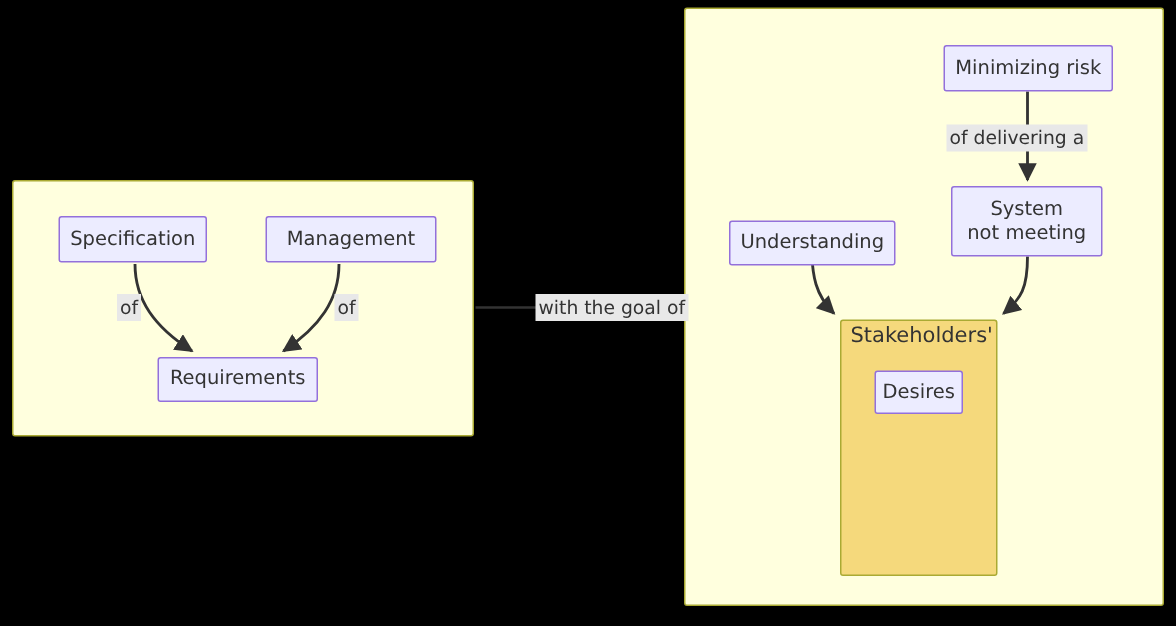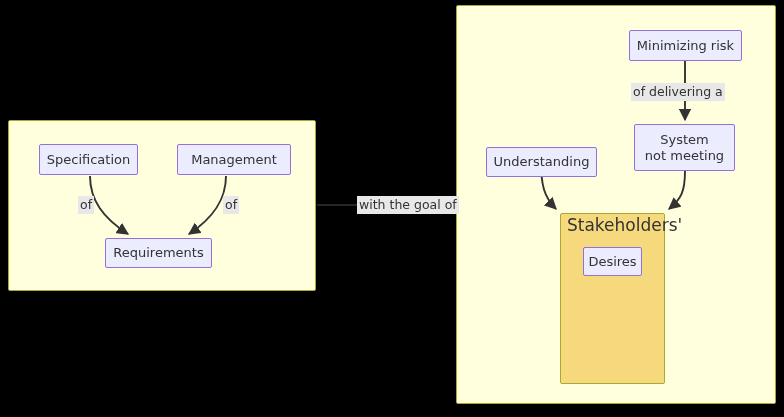--- a/index.html
+++ b/index.html
@@ -31,21 +31,21 @@
     background: #ffffde;
     border: 1px solid #aaaa33;
     border-radius: 2px;
   }
   .cluster-amber {
     background: #f5d97c;
     border: 1px solid #aaaa33;
   }
   .cluster-label {
     position: absolute;
-    font-size: 17px;
+    font-size: 14px;
     color: #333333;
     white-space: nowrap;
     line-height: 1;
   }
   
   .node {
     position: absolute;
     box-sizing: border-box;
     background: #ececff;
     border: 1px solid #9370db;

